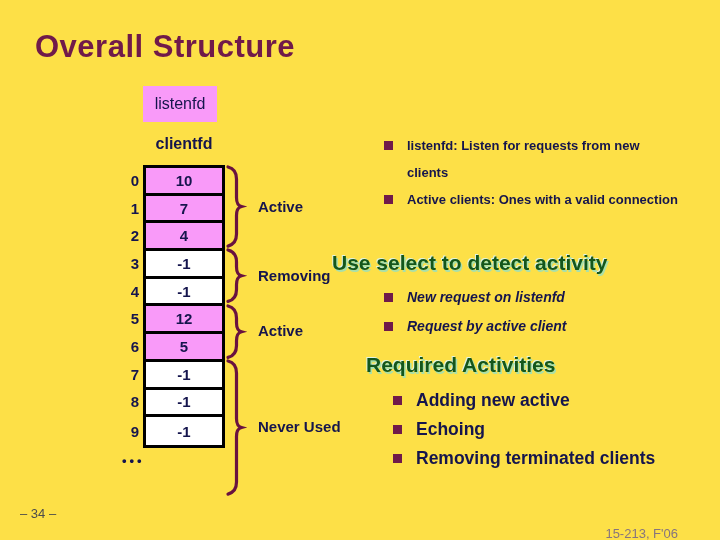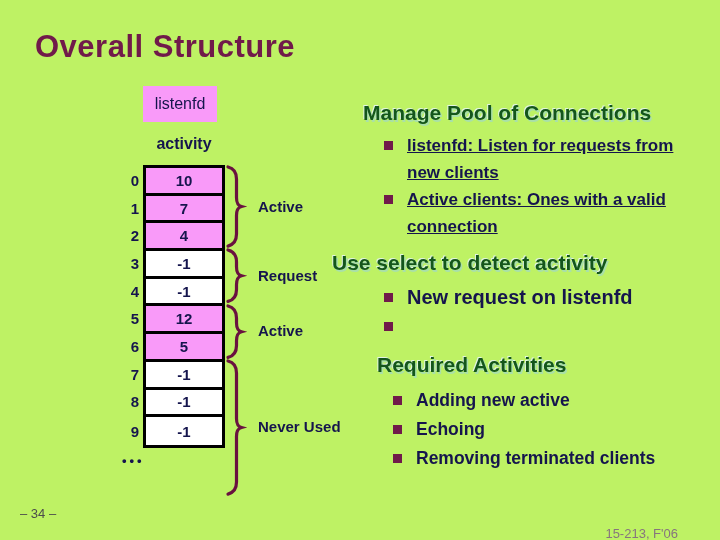--- a/index.html
+++ b/index.html
@@ -8,21 +8,21 @@
     --green:#14561b;
     --green-glow:#a9e0a9;
     --pink:#f99af9;
     --brace:#69123f;
     --footer-gray:#4c4c4c;
     --footer-mauve:#87757d;
   }
   html,body{margin:0;padding:0;}
   body{background:#777;font-family:"Liberation Sans","DejaVu Sans",sans-serif;}
   .slide{
-    position:relative;width:720px;height:540px;background:#bef264;
+    position:relative;width:720px;height:540px;background:#fde047;
     overflow:hidden;margin:0 auto;
   }
   .abs{position:absolute;}
 
   
   .title{
     left:35px;top:29px;
     font-size:31px;font-weight:bold;letter-spacing:.5px;
     color:var(--maroon);white-space:nowrap;
   }
@@ -75,24 +75,24 @@
   }
   .bullets{position:absolute;}
   .bullet{
     position:relative;padding-left:28px;
     color:var(--navy);font-weight:bold;
   }
   .bullet .sq{
     position:absolute;left:5px;width:9px;height:9px;background:var(--maroon);
   }
   .sec1-list{left:379px;top:132px;width:300px;}
-  .sec1-list .bullet{font-size:17px;line-height:27px;text-decoration:underline;}
+  .sec1-list .bullet{font-size:13px;line-height:27px;}
   .sec1-list .bullet .sq{top:9px;}
   .sec2-list{left:379px;top:283px;width:330px;}
-  .sec2-list .bullet{font-size:20px;line-height:29px;}
+  .sec2-list .bullet{font-size:14px;line-height:29px;font-style:italic;}
   .sec2-list .bullet .sq{top:10px;}
   .sec3-list{left:388px;top:386px;width:330px;}
   .sec3-list .bullet{font-size:17.5px;line-height:29px;}
   .sec3-list .bullet .sq{top:10px;}
 
   
   .footer-left{
     left:20px;top:506px;font-size:13px;color:var(--footer-gray);
   }
   .footer-right{
@@ -100,21 +100,21 @@
   }
 </style>
 </head>
 <body>
 
 <div class="slide">
 
   <div class="abs title">Overall Structure</div>
 
   <div class="abs listenfd">listenfd</div>
-  <div class="abs clientfd">activity</div>
+  <div class="abs clientfd">clientfd</div>
 
   <div class="abs fdbox">
     <div>
         <div class="fdrow pink">
           <span class="idx">0</span>
           <span class="val">10</span>
         </div>
         <div class="fdrow pink">
           <span class="idx">1</span>
           <span class="val">7</span>
@@ -151,44 +151,44 @@
           <span class="idx">9</span>
           <span class="val">-1</span>
         </div>
       </div>
   </div>
 
   <div class="abs dots">•••</div>
 
   <div></div>
 
-  <div class="abs sec-head" style="left:363px;top:101px">Manage Pool of Connections</div>
   <div class="bullets sec1-list">
     <div class="bullet">
       <span class="sq"></span>
       <span>listenfd: Listen for requests from new clients</span>
     </div>
     <div class="bullet">
       <span class="sq"></span>
       <span>Active clients: Ones with a valid connection</span>
     </div>
   </div>
 
   <div class="abs sec-head" style="left:332px;top:251px">Use select to detect activity</div>
   <div class="bullets sec2-list">
     <div class="bullet">
       <span class="sq"></span>
       <span>New request on listenfd</span>
     </div>
     <div class="bullet">
       <span class="sq"></span>
-    </div>
-  </div>
-
-  <div class="abs sec-head" style="left:377px;top:353px">Required Activities</div>
+      <span>Request by active client</span>
+    </div>
+  </div>
+
+  <div class="abs sec-head" style="left:366px;top:353px">Required Activities</div>
   <div class="bullets sec3-list">
     <div class="bullet">
       <span class="sq"></span>
       <span>Adding new active</span>
     </div>
     <div class="bullet">
       <span class="sq"></span>
       <span>Echoing</span>
     </div>
     <div class="bullet">
@@ -206,21 +206,21 @@
           C 12,42.55 10.5,44.55 10.5,50.55
           L 10.5,69.1 C 10.5,76.1 8,79.6 2,81.1" fill="none" stroke="#69123f" stroke-width="3.2" stroke-linecap="round"></path>
     </svg>
     <div class="group-label" style="top: 196.55px;">Active</div>
     <svg class="brace-svg" width="17" height="55.400000000000006" viewBox="0 0 17 55.400000000000006" style="left: 226px; top: 248.1px;">
       <path d="M 2,2 C 8,3.5 10.5,7 10.5,14 L 10.5,18.700000000000003
           C 10.5,24.700000000000003 12,26.700000000000003 15.5,27.700000000000003
           C 12,28.700000000000003 10.5,30.700000000000003 10.5,36.7
           L 10.5,41.400000000000006 C 10.5,48.400000000000006 8,51.900000000000006 2,53.400000000000006" fill="none" stroke="#69123f" stroke-width="3.2" stroke-linecap="round"></path>
     </svg>
-    <div class="group-label" style="top: 265.8px;">Request</div>
+    <div class="group-label" style="top: 265.8px;">Removing</div>
     <svg class="brace-svg" width="17" height="55.39999999999998" viewBox="0 0 17 55.39999999999998" style="left: 226px; top: 303.5px;">
       <path d="M 2,2 C 8,3.5 10.5,7 10.5,14 L 10.5,18.69999999999999
           C 10.5,24.69999999999999 12,26.69999999999999 15.5,27.69999999999999
           C 12,28.69999999999999 10.5,30.69999999999999 10.5,36.69999999999999
           L 10.5,41.39999999999998 C 10.5,48.39999999999998 8,51.89999999999998 2,53.39999999999998" fill="none" stroke="#69123f" stroke-width="3.2" stroke-linecap="round"></path>
     </svg>
     <div class="group-label" style="top: 321.2px;">Active</div>
     <svg class="brace-svg" width="17" height="137.10000000000002" viewBox="0 0 17 137.10000000000002" style="left: 226px; top: 358.9px;">
       <path d="M 2,2 C 8,3.5 10.5,7 10.5,14 L 10.5,59.55000000000001
           C 10.5,65.55000000000001 12,67.55000000000001 15.5,68.55000000000001

